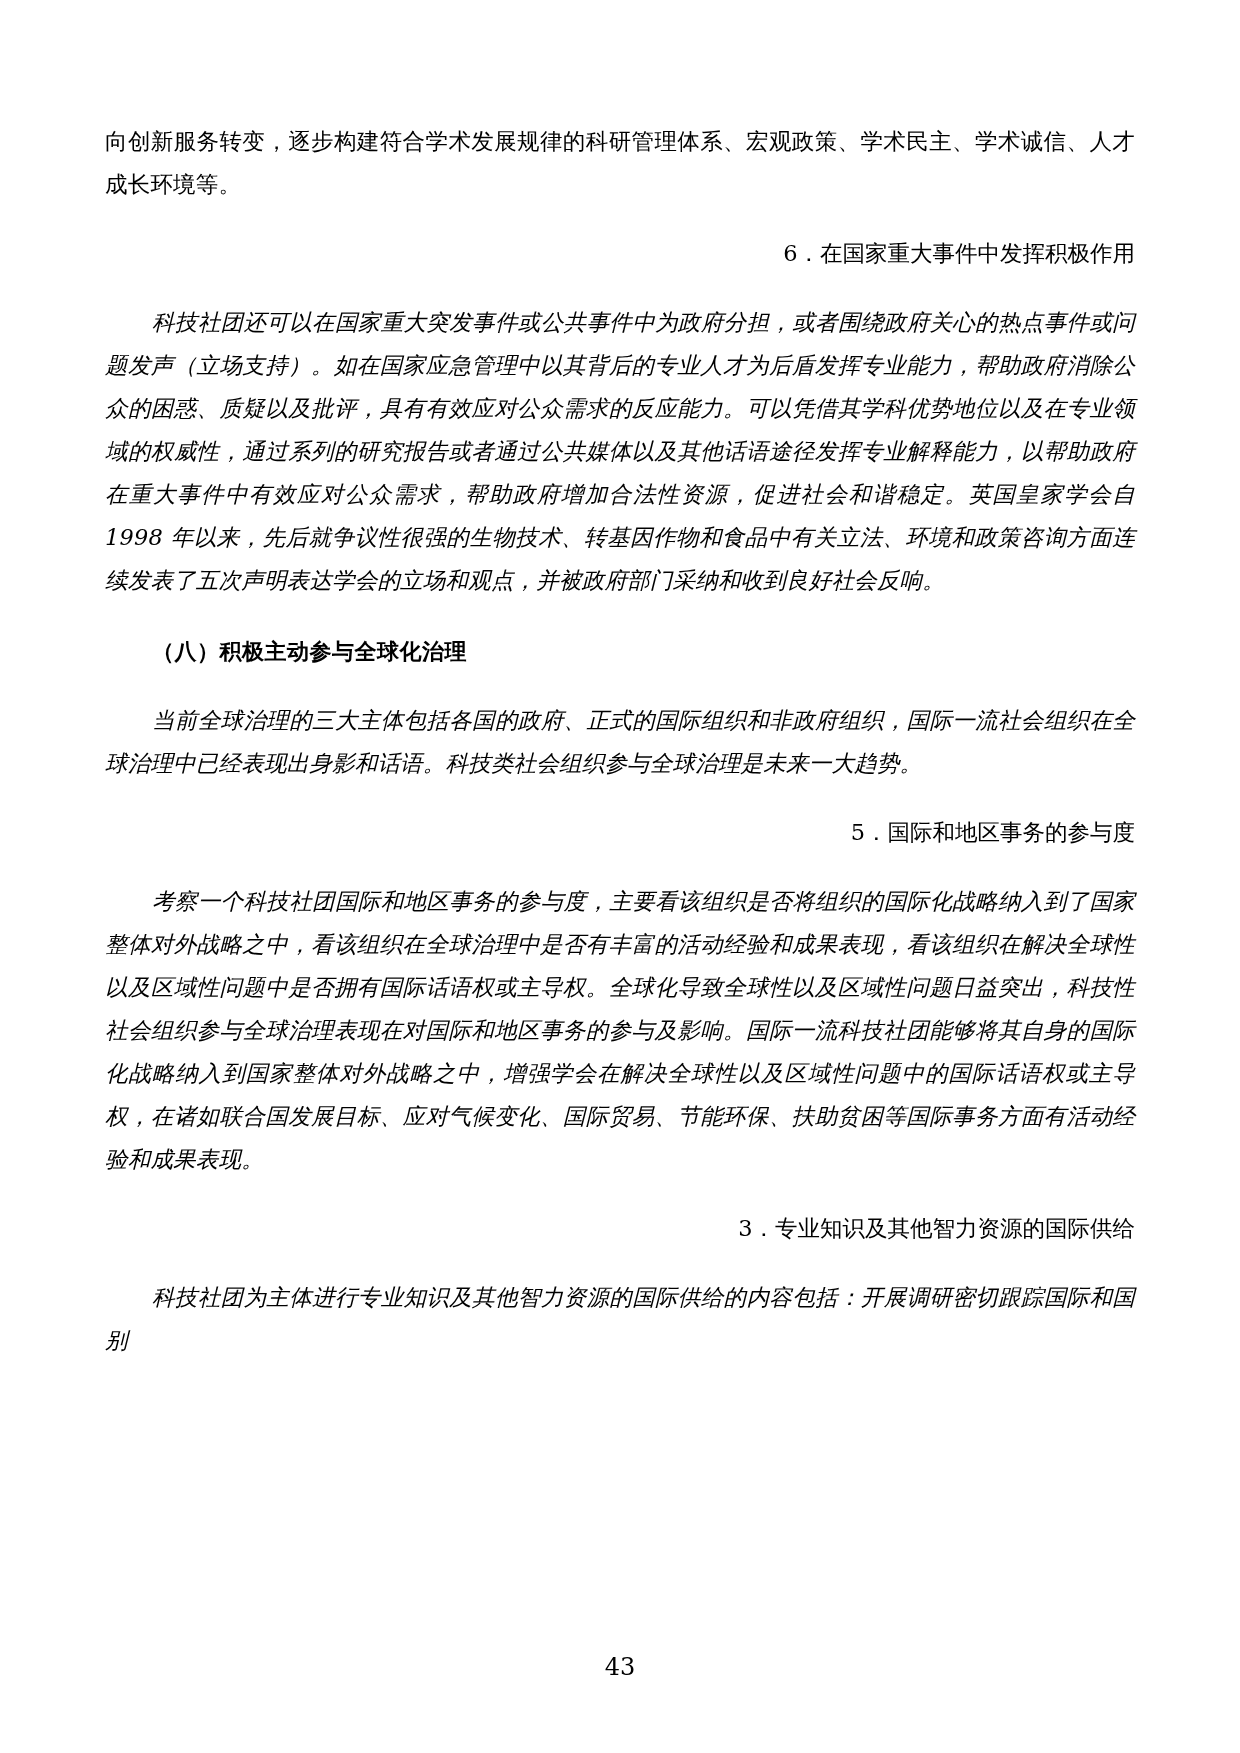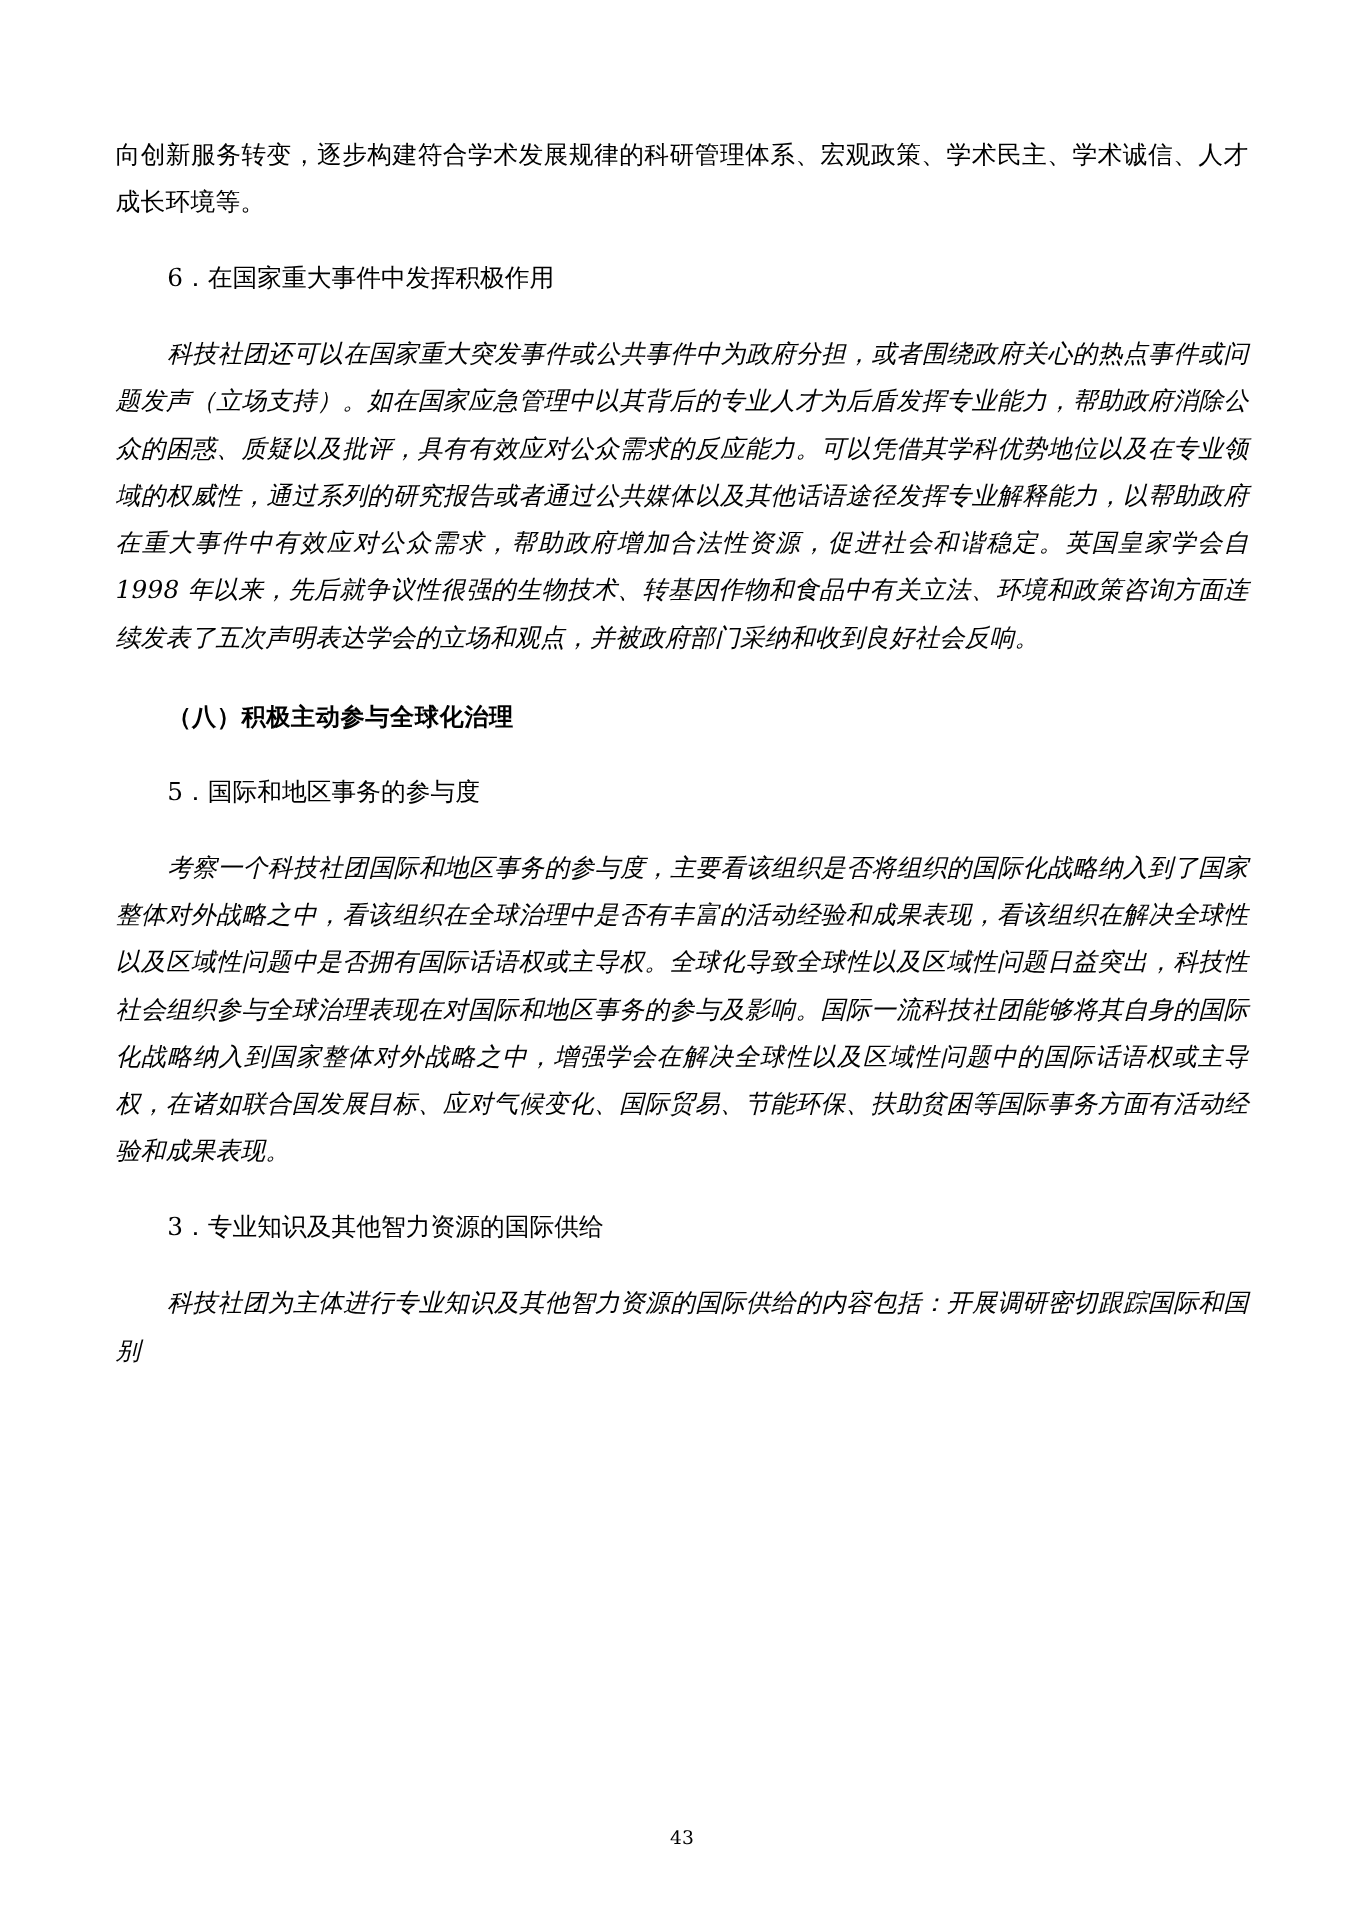--- a/index.html
+++ b/index.html
@@ -30,53 +30,55 @@
   }
   .p-gap {
     margin-top: 26px;
     font-style: italic;
   }
   .heading-num {
     font-size: 22.5px;
     line-height: 43px;
     margin: 26px 0 0 0;
     text-indent: 47px;
+    text-align: right;
   }
   .heading-bold {
     font-family: Liberation Sans, sans-serif;
     font-weight: bold;
     font-size: 22px;
     line-height: 43px;
     margin: 28px 0 0 0;
     text-indent: 47px;
     letter-spacing: 0.5px;
   }
   .page-number {
     position: absolute;
     left: 0;
     right: 0;
     bottom: 72px;
     text-align: center;
-    font-size: 17px;
+    font-size: 24px;
     font-family: "DejaVu Serif", "Liberation Serif", serif;
   }
 </style>
 </head>
 <body>
 
 <div class="page">
 
   <p class="body-text">向创新服务转变，逐步构建符合学术发展规律的科研管理体系、宏观政策、学术民主、学术诚信、人才成长环境等。</p>
 
   <p class="heading-num">6．在国家重大事件中发挥积极作用</p>
 
   <p class="body-text p-indent p-gap">科技社团还可以在国家重大突发事件或公共事件中为政府分担，或者围绕政府关心的热点事件或问题发声（立场支持）。如在国家应急管理中以其背后的专业人才为后盾发挥专业能力，帮助政府消除公众的困惑、质疑以及批评，具有有效应对公众需求的反应能力。可以凭借其学科优势地位以及在专业领域的权威性，通过系列的研究报告或者通过公共媒体以及其他话语途径发挥专业解释能力，以帮助政府在重大事件中有效应对公众需求，帮助政府增加合法性资源，促进社会和谐稳定。英国皇家学会自 1998 年以来，先后就争议性很强的生物技术、转基因作物和食品中有关立法、环境和政策咨询方面连续发表了五次声明表达学会的立场和观点，并被政府部门采纳和收到良好社会反响。</p>
 
   <p class="heading-bold">（八）积极主动参与全球化治理</p>
 
+  <p class="body-text p-indent p-gap">当前全球治理的三大主体包括各国的政府、正式的国际组织和非政府组织，国际一流社会组织在全球治理中已经表现出身影和话语。科技类社会组织参与全球治理是未来一大趋势。</p>
 
   <p class="heading-num">5．国际和地区事务的参与度</p>
 
   <p class="body-text p-indent p-gap">考察一个科技社团国际和地区事务的参与度，主要看该组织是否将组织的国际化战略纳入到了国家整体对外战略之中，看该组织在全球治理中是否有丰富的活动经验和成果表现，看该组织在解决全球性以及区域性问题中是否拥有国际话语权或主导权。全球化导致全球性以及区域性问题日益突出，科技性社会组织参与全球治理表现在对国际和地区事务的参与及影响。国际一流科技社团能够将其自身的国际化战略纳入到国家整体对外战略之中，增强学会在解决全球性以及区域性问题中的国际话语权或主导权，在诸如联合国发展目标、应对气候变化、国际贸易、节能环保、扶助贫困等国际事务方面有活动经验和成果表现。</p>
 
 
 
   <p class="heading-num">3．专业知识及其他智力资源的国际供给</p>
 
   <p class="body-text p-indent p-gap">科技社团为主体进行专业知识及其他智力资源的国际供给的内容包括：开展调研密切跟踪国际和国别</p>

